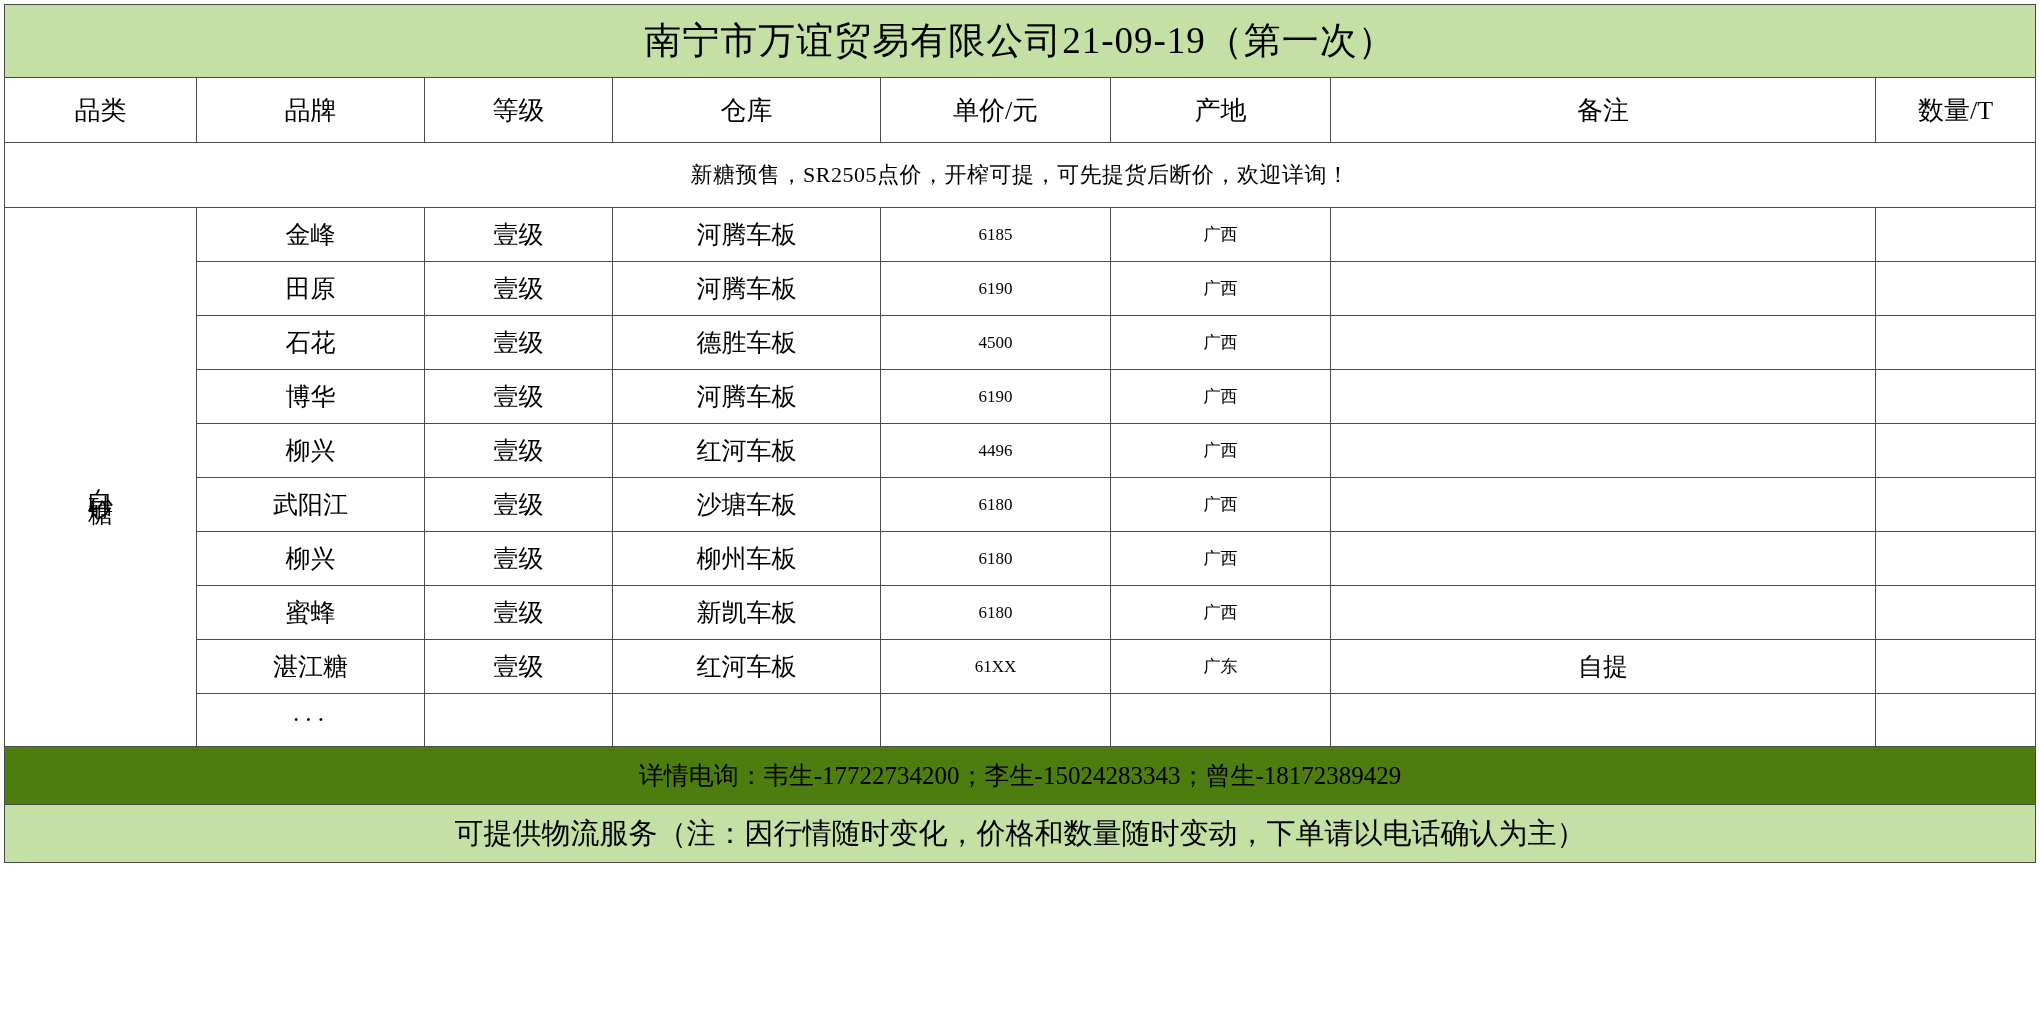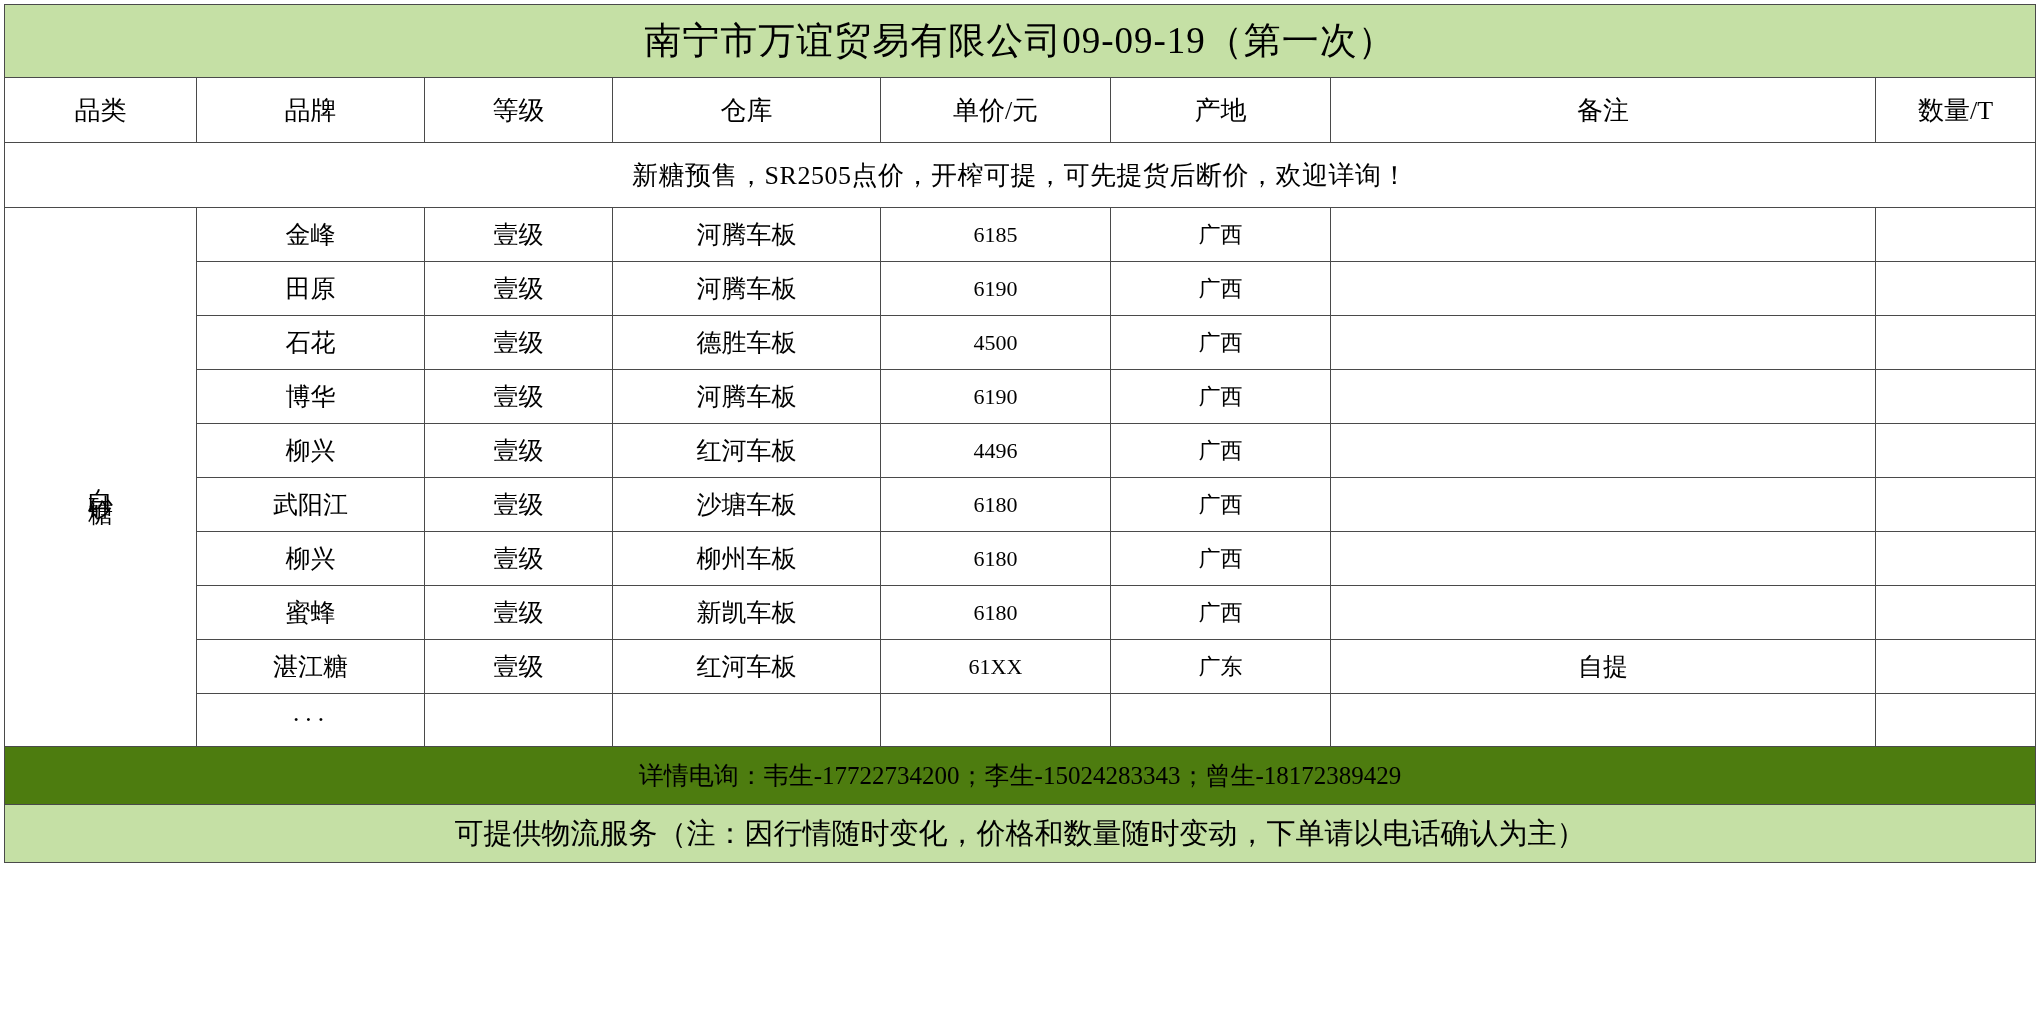--- a/index.html
+++ b/index.html
@@ -49,39 +49,39 @@
     letter-spacing: 1px;
   }
   .header-row td {
     background: #ffffff;
     height: 62px;
     font-size: 26px;
     margin-top: 48px;
   }
   .promo-row td {
     height: 62px;
-    font-size: 26px;
+    font-size: 22px;
     font-weight: bold;
     color: #d31b1b;
     background: #ffffff;
     letter-spacing: 0.5px;
   }
   .data-row td {
     height: 51px;
     font-size: 25px;
     background: #ffffff;
   }
   .data-row td.col-brand,
   .data-row td.col-grade,
   .data-row td.col-warehouse {
     font-size: 25px;
   }
   .data-row td.col-price,
   .data-row td.col-origin {
-    font-size: 22px;
+    font-size: 17px;
   }
   td.category-cell {
     font-size: 25px;
     line-height: 1.32;
     letter-spacing: 2px;
   }
   .category-inner {
     display: block;
     writing-mode: vertical-rl;
     text-orientation: upright;
@@ -116,21 +116,21 @@
       <col class="c-brand">
       <col class="c-grade">
       <col class="c-warehouse">
       <col class="c-price">
       <col class="c-origin">
       <col class="c-note">
       <col class="c-qty">
     </colgroup>
     <tbody>
       <tr class="title-row">
-        <td colspan="8">南宁市万谊贸易有限公司09-09-19（第一次）</td>
+        <td colspan="8">南宁市万谊贸易有限公司21-09-19（第一次）</td>
       </tr>
 
       <tr class="header-row">
         <td>品类</td>
         <td>品牌</td>
         <td>等级</td>
         <td>仓库</td>
         <td>单价/元</td>
         <td>产地</td>
         <td>备注</td>

